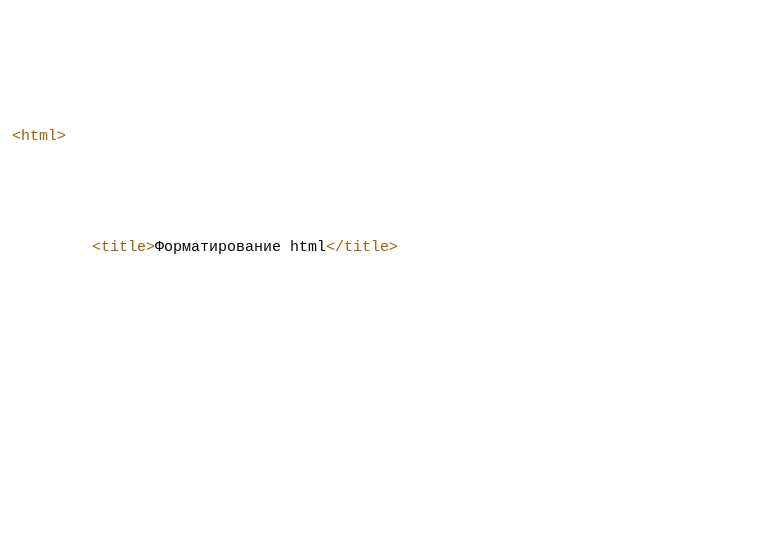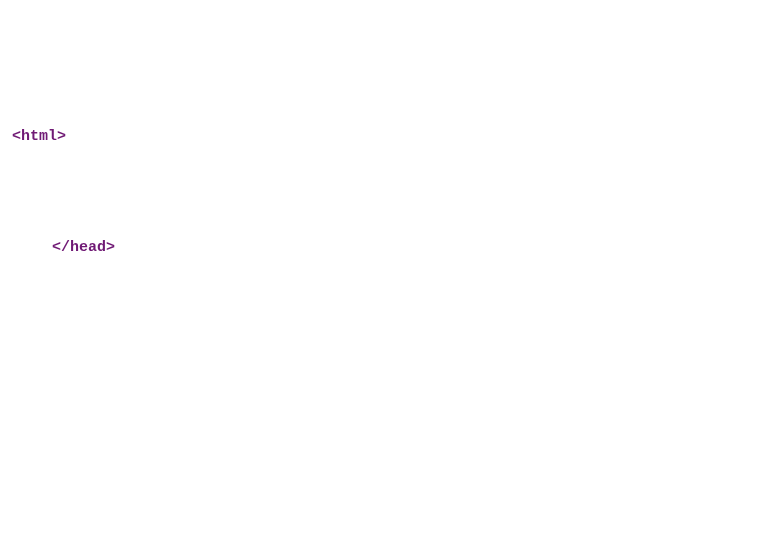--- a/index.html
+++ b/index.html
@@ -5,34 +5,34 @@
   body {
     margin: 0;
     padding: 12px;
     background: #ffffff;
     font-family: "Courier New", Courier, monospace;
     font-size: 15px;
     line-height: 1.85;
     color: #000000;
     white-space: pre;
   }
-  .tag { color: #701a75; font-weight: bold; }
+  .tag { color: #a16207; }
   .txt { color: #000000; }
   .ind1 { padding-left: 40px; }
   .ind2 { padding-left: 80px; }
   .blank { height: 1.85em; }
 </style>
 </head>
 <body>
 
 
 <div>
 <div><span class="tag">&lt;html&gt;</span></div>
 <div class="blank"></div>
-<div class="ind1"><span class="tag">&lt;/head&gt;</span></div>
+<div class="ind2"><span class="tag">&lt;title&gt;</span><span class="txt">Форматирование html</span><span class="tag">&lt;/title&gt;</span></div>
 <div class="blank"></div>
 <div class="blank"></div>
 
 
 
 
 
 
 
 

